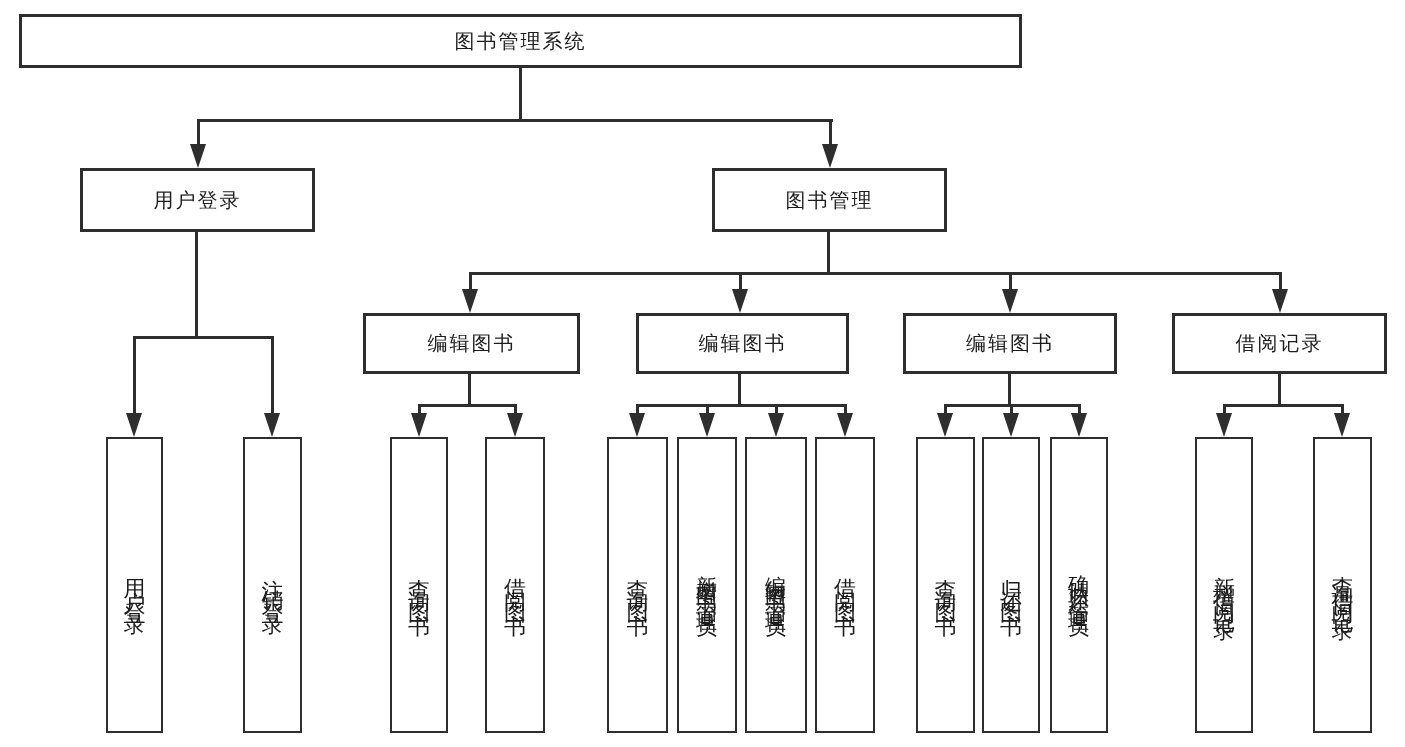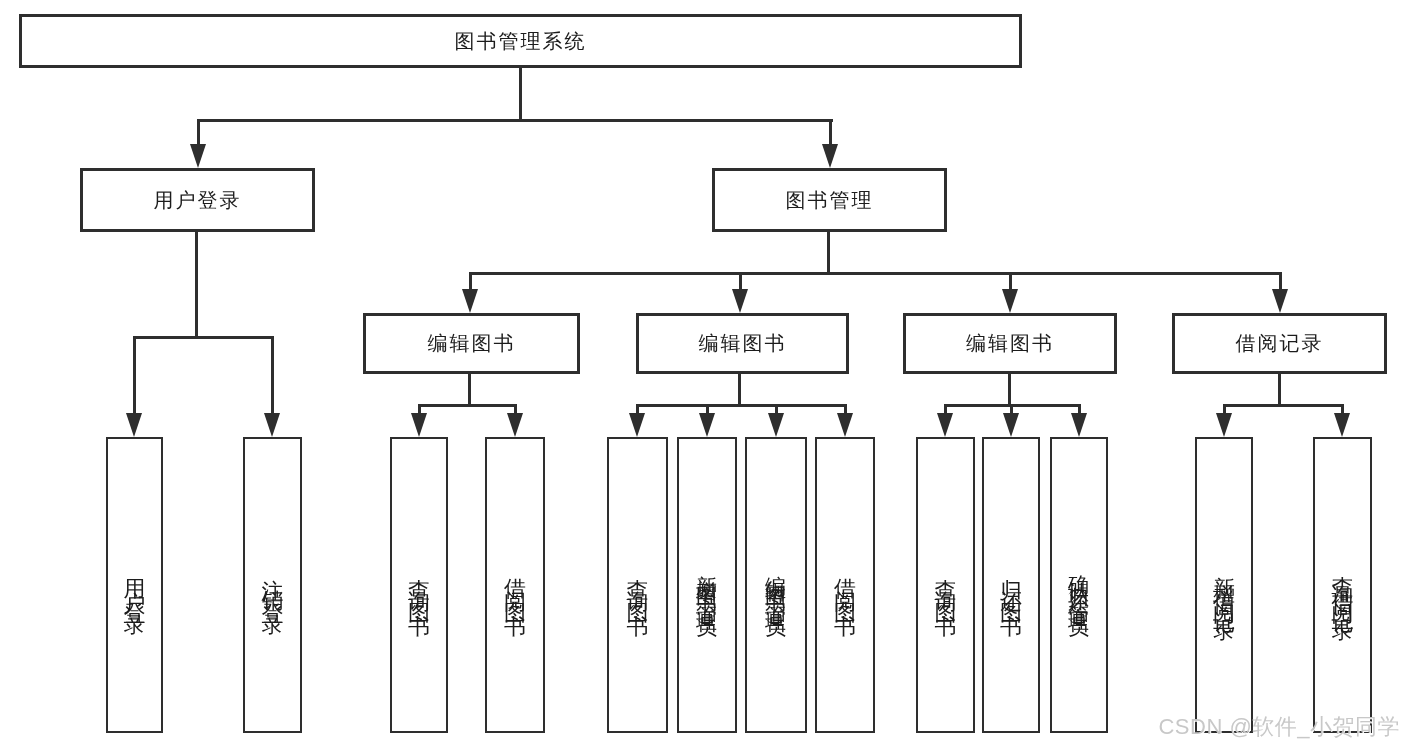--- a/index.html
+++ b/index.html
@@ -193,14 +193,13 @@
       <div class="arrow" style="left: 1216px; top: 406px; height: 31px;">
         <div class="shaft" style="height: 9px;"></div>
         <div class="head"></div>
       </div>
       <div class="arrow" style="left: 1334px; top: 406px; height: 31px;">
         <div class="shaft" style="height: 9px;"></div>
         <div class="head"></div>
       </div>
     </div>
 
-  <div id="watermark">CSDN @软件_小贺同学</div>
 </div>
 
 </body></html>

